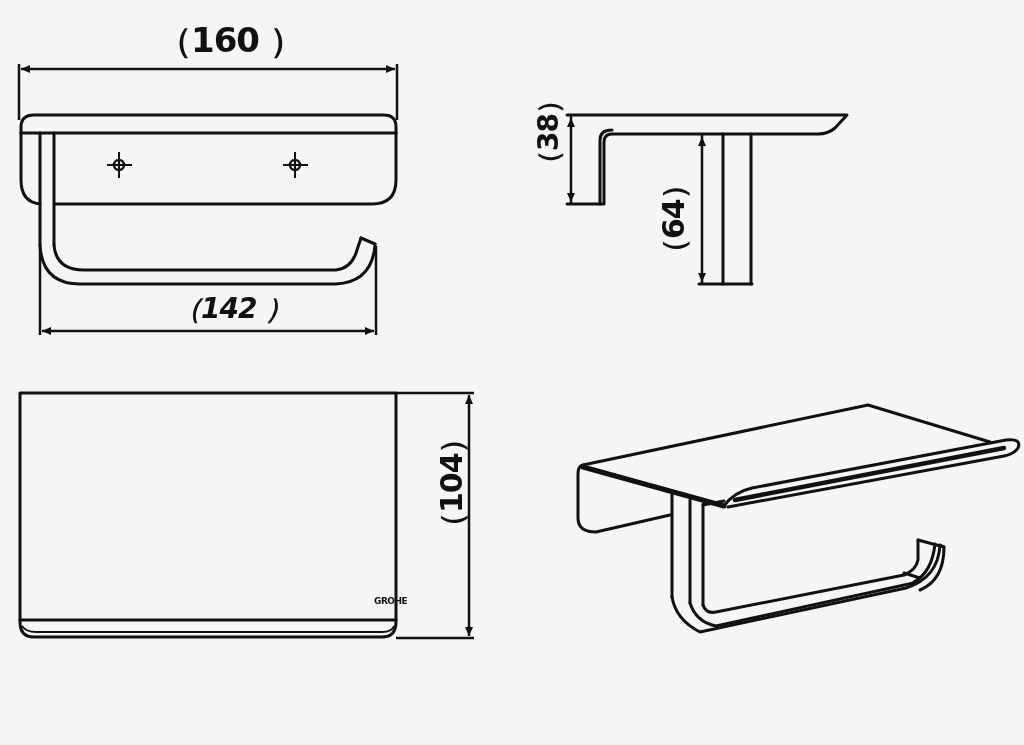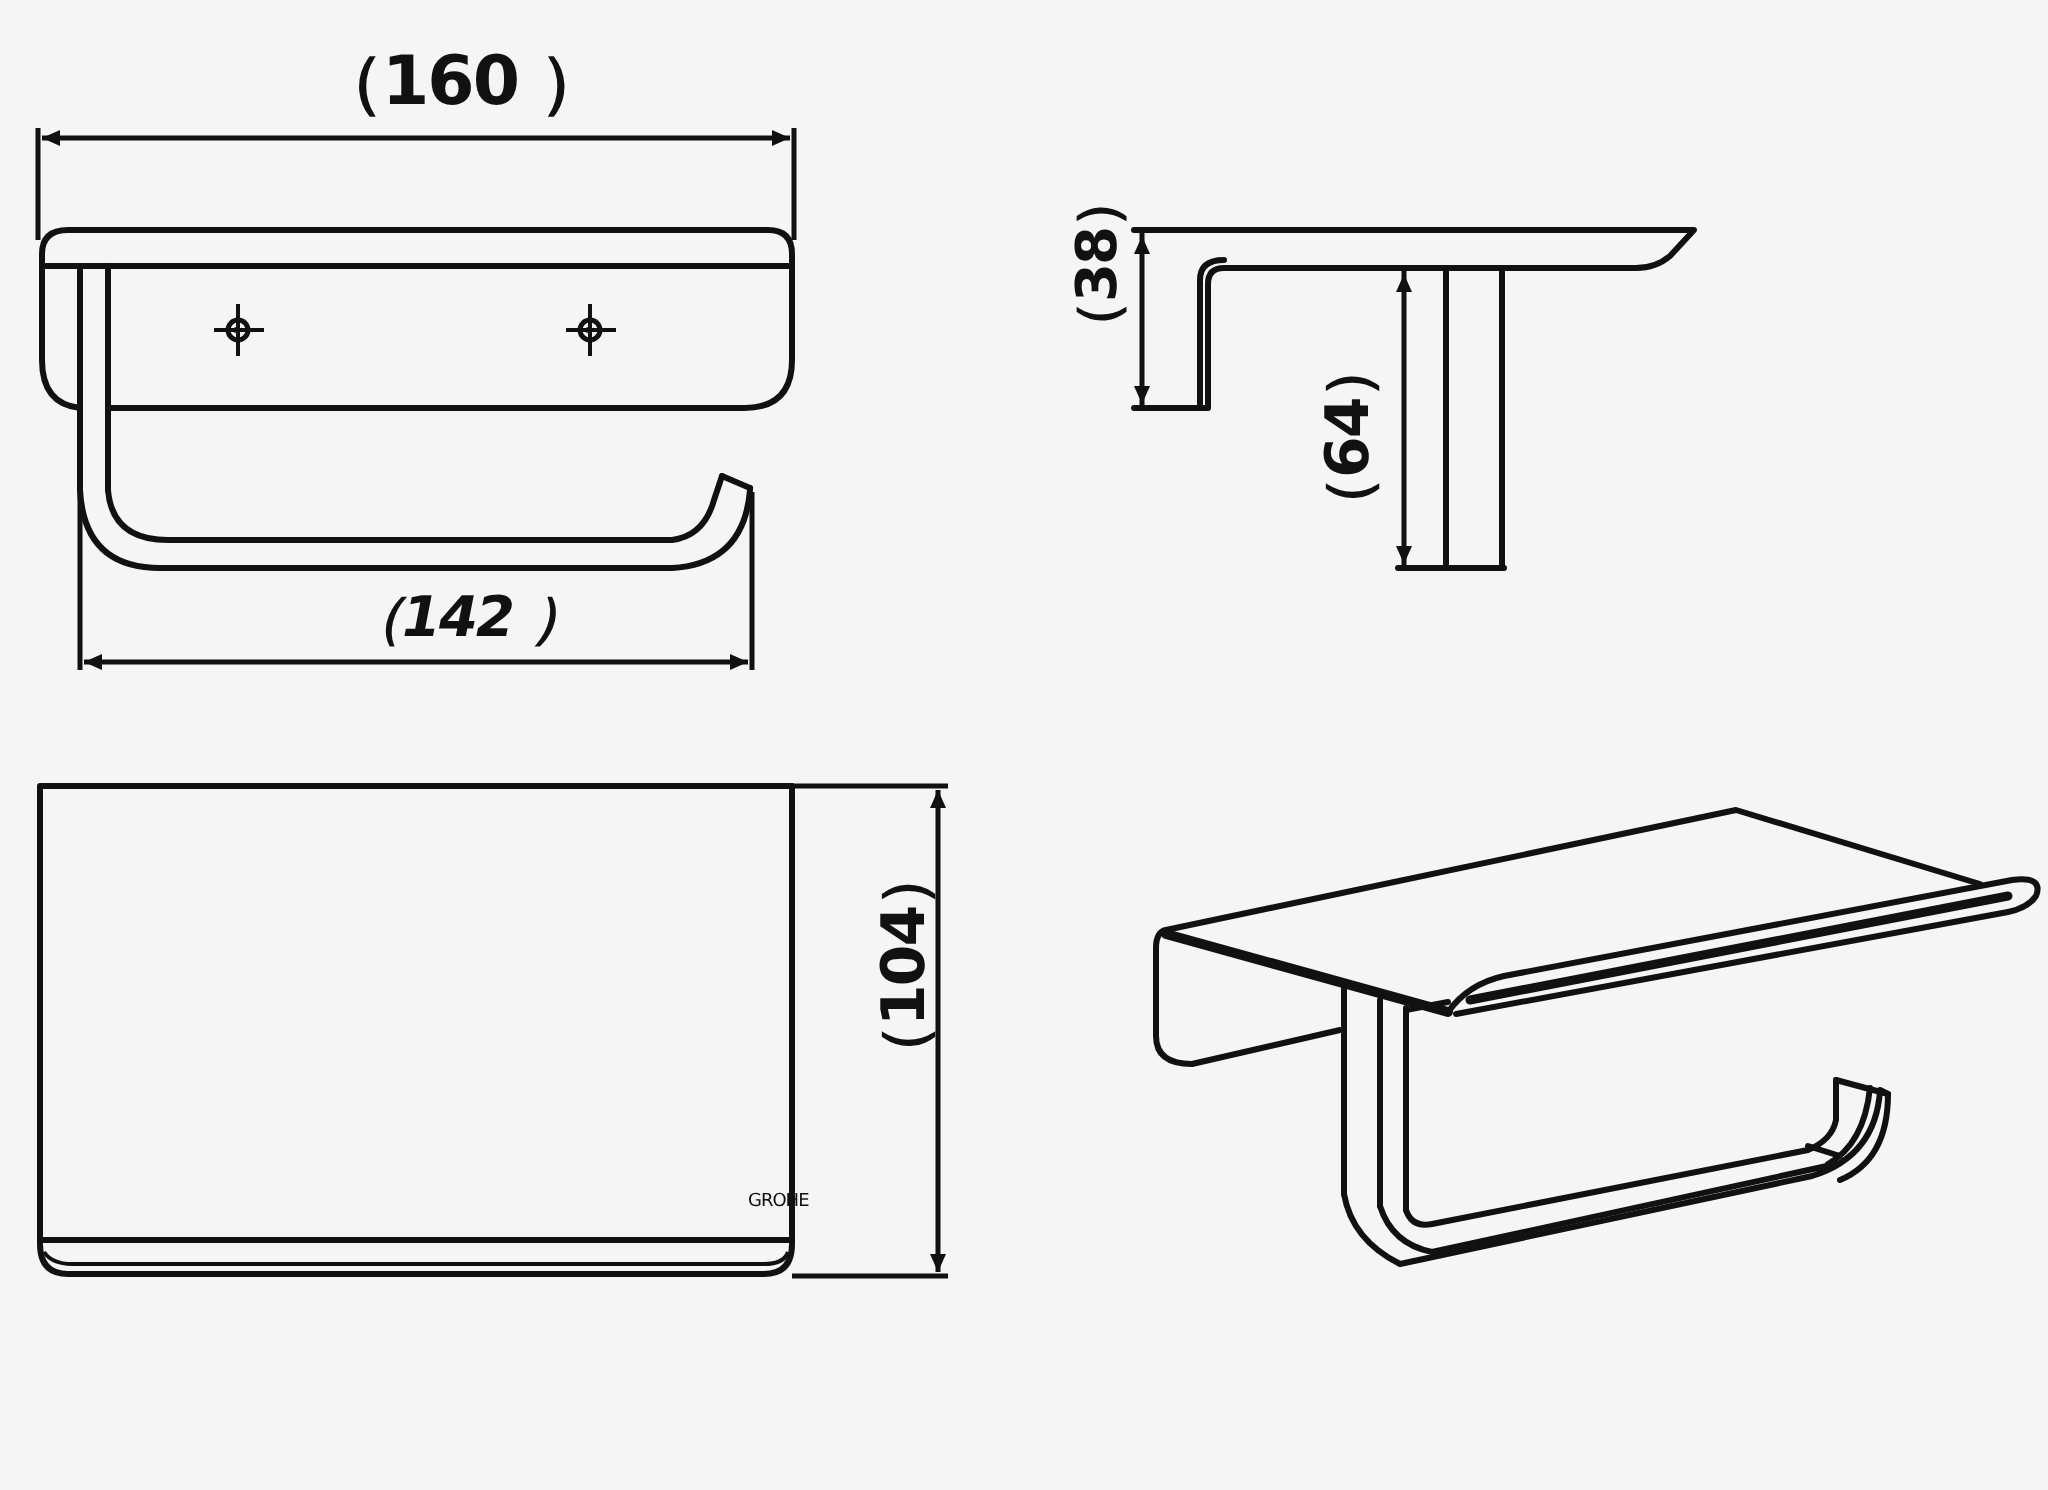--- a/index.html
+++ b/index.html
@@ -49,21 +49,21 @@
     }
     .lbl-160 { left: 158px; top: 18px; font-size: 34px; }
     .lbl-142 { left: 174px; top: 290px; font-size: 28px; font-style: italic; }
     .lbl-38  { left: 530px; top: 178px; font-size: 28px; transform-origin: left top; transform: rotate(-90deg); }
     .lbl-64  { left: 654px; top: 268px; font-size: 30px; transform-origin: left top; transform: rotate(-90deg); }
     .lbl-104 { left: 432px; top: 542px; font-size: 30px; transform-origin: left top; transform: rotate(-90deg); }
     .logo {
       position: absolute;
       left: 349px; top: 596px;
       font-size: 9px;
-      font-weight: normal;
+      font-weight: bold;
       color: #111111;
       letter-spacing: -0.5px;
       padding-left: 25px;
     }
   </style>
 </head>
 <body>
 
 <div id="canvas">
   <svg width="1024" height="745" viewBox="0 0 1024 745" xmlns="http://www.w3.org/2000/svg">

